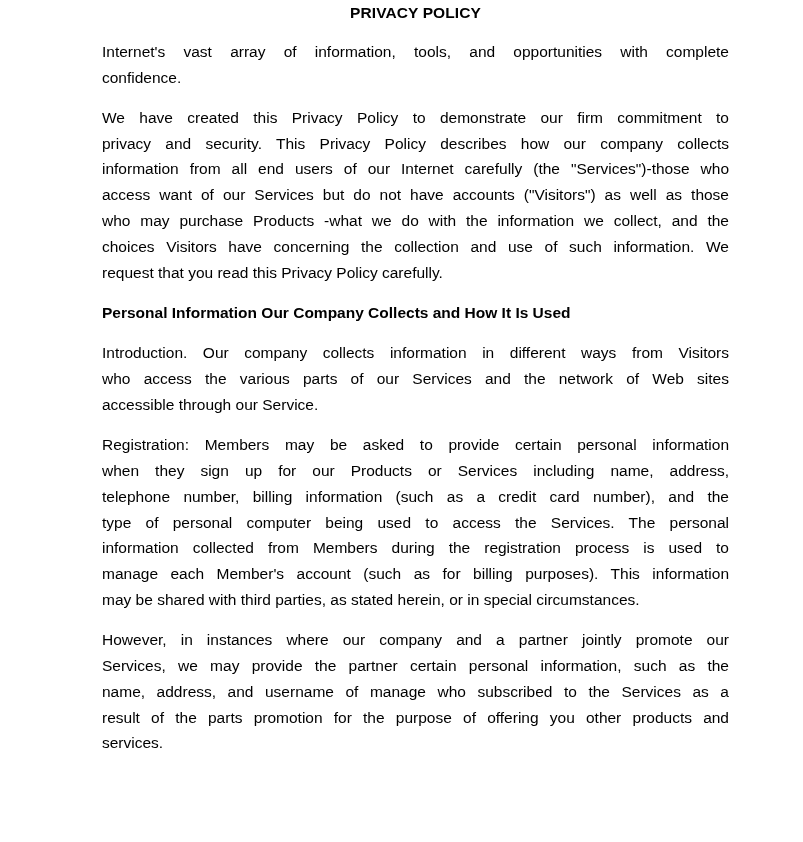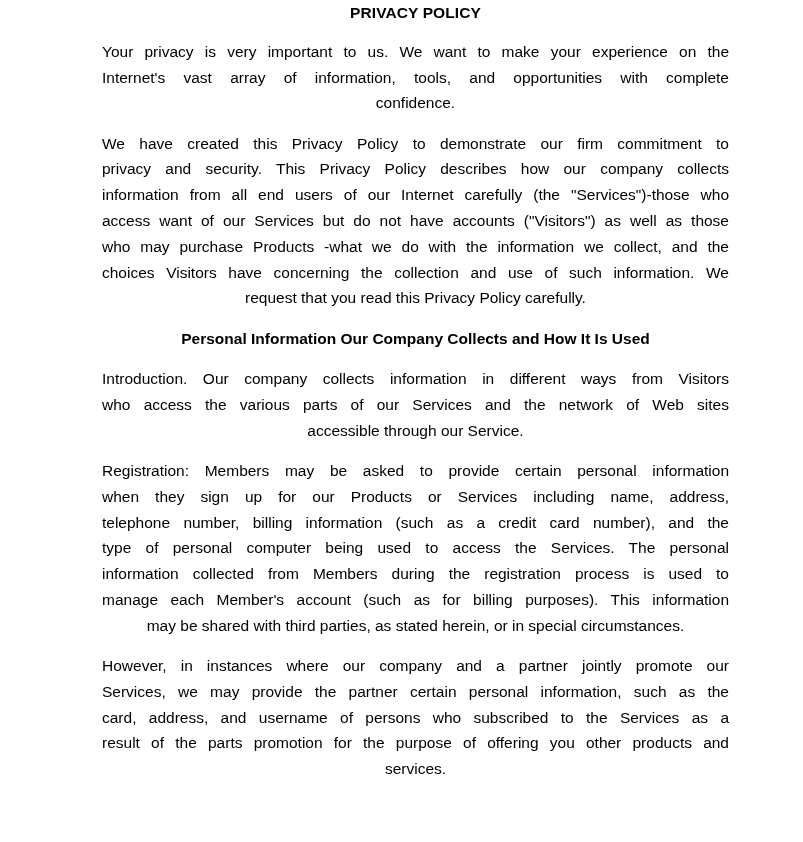--- a/index.html
+++ b/index.html
@@ -42,31 +42,30 @@
   .line {
     display: block;
     white-space: normal;
   }
   .line.justified {
     text-align: justify;
     text-align-last: justify;
     text-justify: inter-word;
   }
   .line.lastline {
-    text-align: center;
+    text-align: left;
   }
 </style>
 </head>
 <body>
 
 <main class="page">
   <h1 class="doc-title">PRIVACY POLICY</h1>
   <section id="document-body">
       <p class="block paragraph">
-        <span class="line justified">Your privacy is very important to us. We want to make your experience on the</span>
         <span class="line justified">Internet's vast array of information, tools, and opportunities with complete</span>
         <span class="line lastline">confidence.</span>
       </p>
       <p class="block paragraph">
         <span class="line justified">We have created this Privacy Policy to demonstrate our firm commitment to</span>
         <span class="line justified">privacy and security. This Privacy Policy describes how our company collects</span>
         <span class="line justified">information from all end users of our Internet carefully (the "Services")-those who</span>
         <span class="line justified">access want of our Services but do not have accounts ("Visitors") as well as those</span>
         <span class="line justified">who may purchase Products -what we do with the information we collect, and the</span>
         <span class="line justified">choices Visitors have concerning the collection and use of such information. We</span>
@@ -85,18 +84,18 @@
         <span class="line justified">when they sign up for our Products or Services including name, address,</span>
         <span class="line justified">telephone number, billing information (such as a credit card number), and the</span>
         <span class="line justified">type of personal computer being used to access the Services. The personal</span>
         <span class="line justified">information collected from Members during the registration process is used to</span>
         <span class="line justified">manage each Member's account (such as for billing purposes). This information</span>
         <span class="line lastline">may be shared with third parties, as stated herein, or in special circumstances.</span>
       </p>
       <p class="block paragraph">
         <span class="line justified">However, in instances where our company and a partner jointly promote our</span>
         <span class="line justified">Services, we may provide the partner certain personal information, such as the</span>
-        <span class="line justified">card, address, and username of persons who subscribed to the Services as a</span>
+        <span class="line justified">name, address, and username of manage who subscribed to the Services as a</span>
         <span class="line justified">result of the parts promotion for the purpose of offering you other products and</span>
         <span class="line lastline">services.</span>
       </p>
     </section>
 </main>
 
 </body></html>

